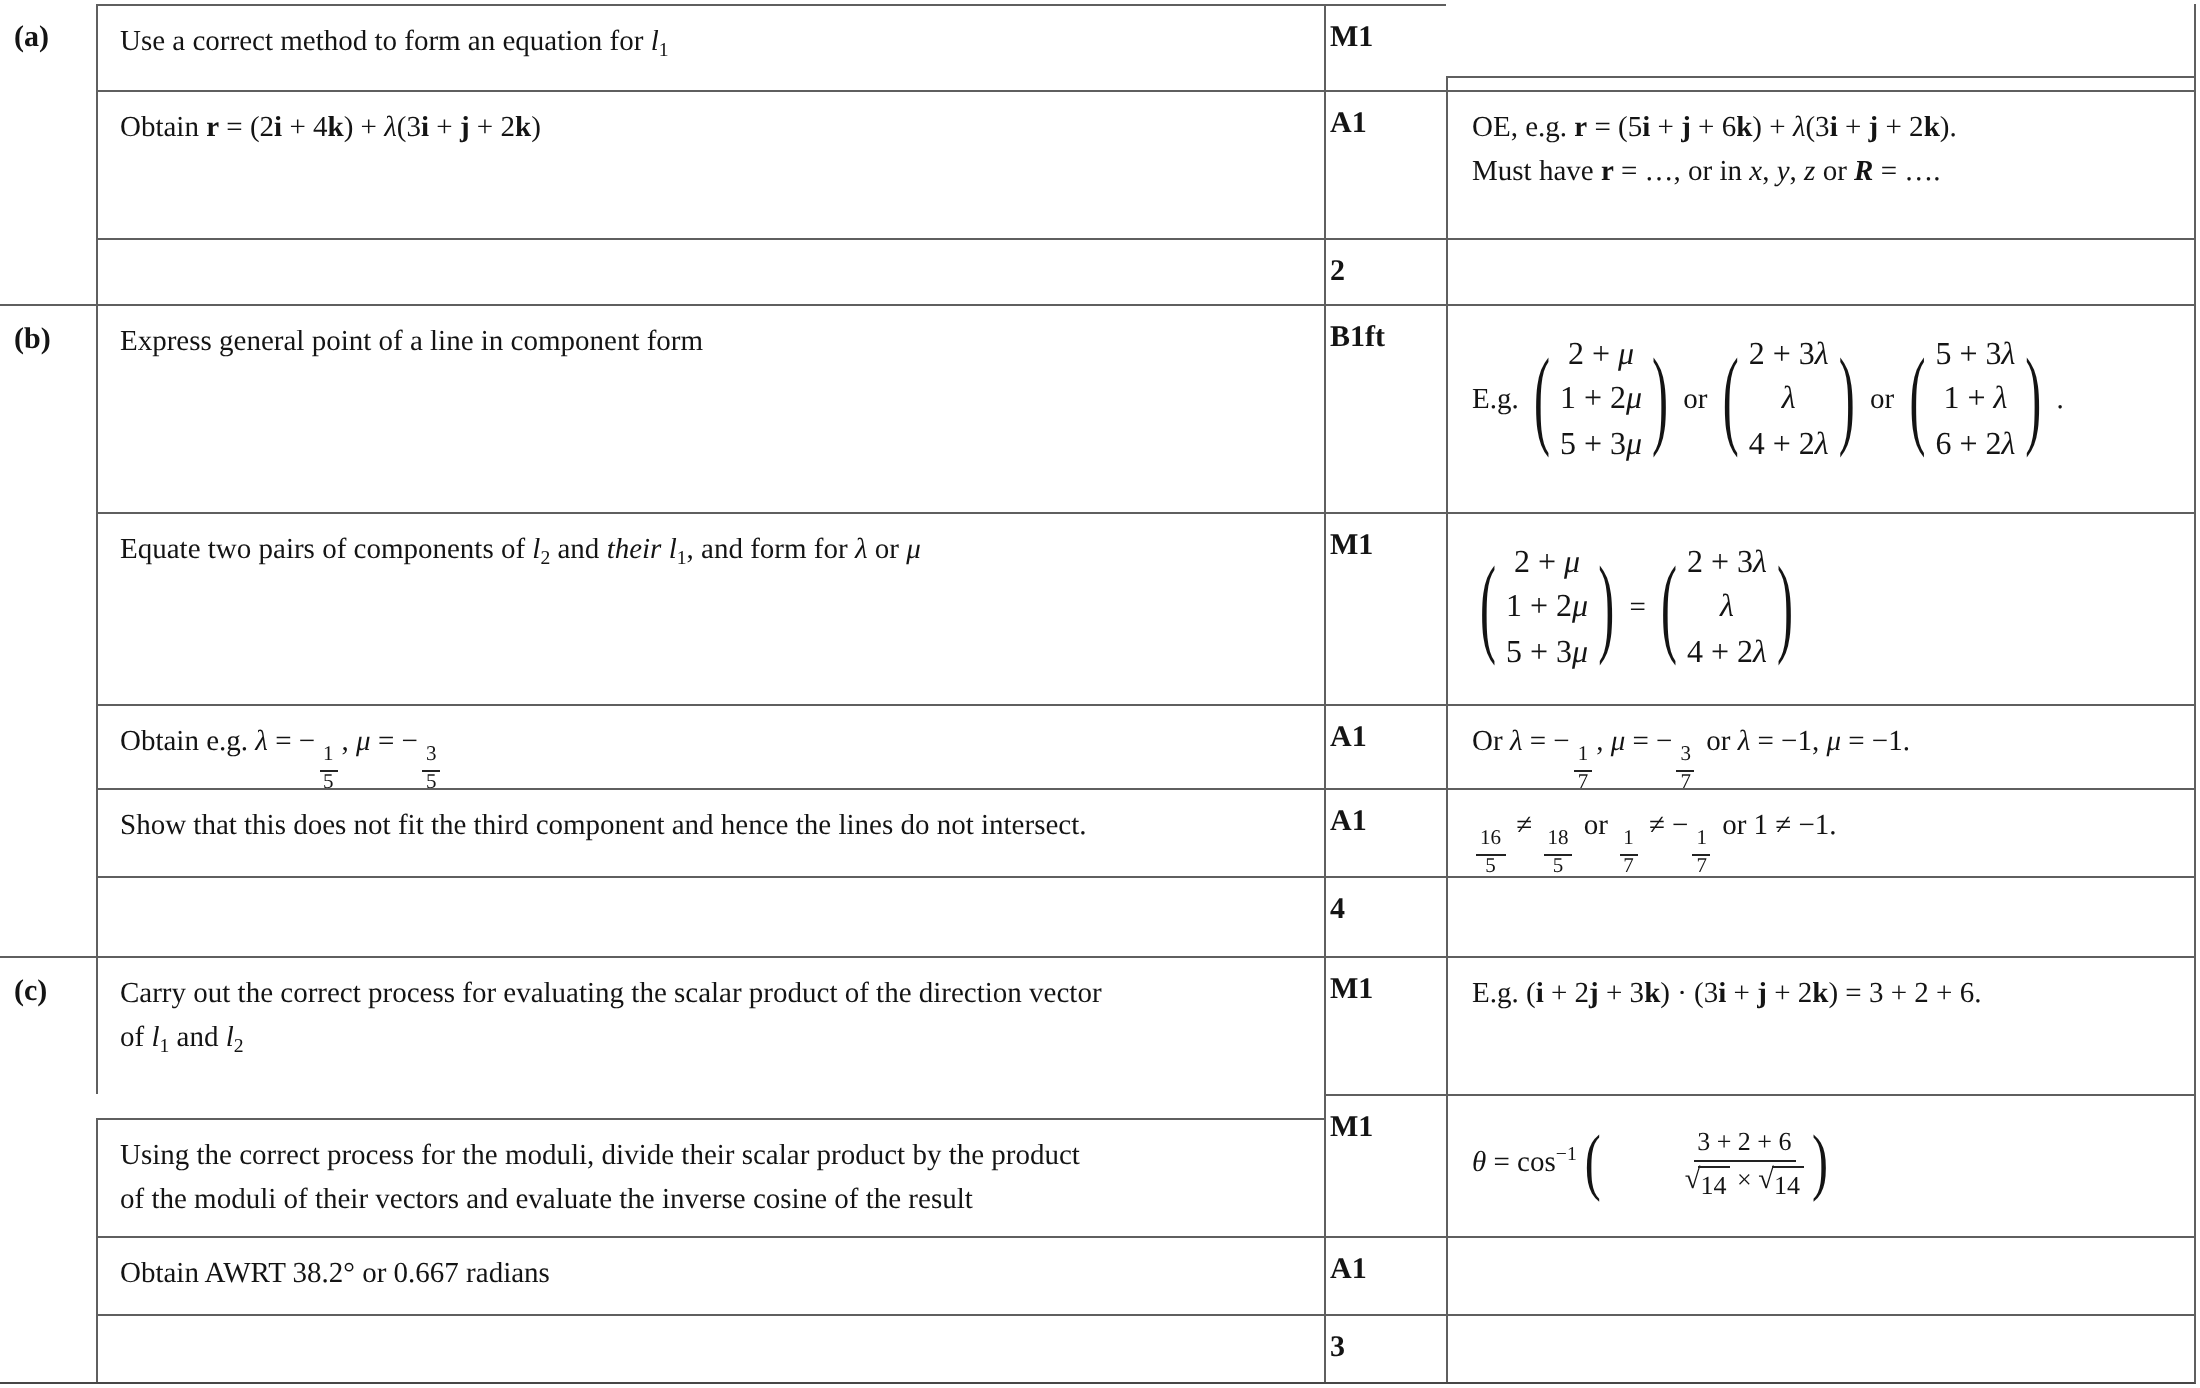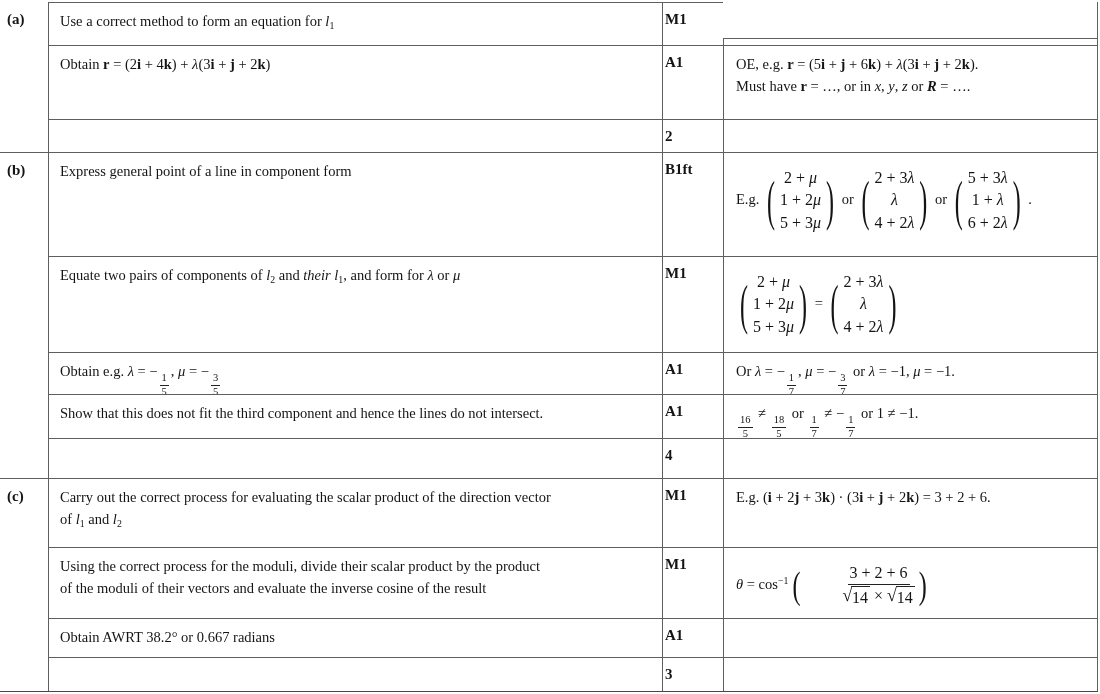--- a/index.html
+++ b/index.html
@@ -22,21 +22,21 @@
   .vc{padding-top:14px;}
   .it{font-style:italic;}
   .bf{font-weight:bold;}
   .bi{font-weight:bold;font-style:italic;}
   .subs{font-size:0.68em;vertical-align:-0.32em;}
   .sups{font-size:0.68em;vertical-align:0.55em;}
   .frac{display:inline-flex;flex-direction:column;align-items:center;vertical-align:-0.5em;
         font-size:10.5px;line-height:1.2;margin:0 2px;}
   .frac .fn{border-bottom:1px solid #222;padding:0 2px;}
   .frac .fd{padding:0 2px;}
-  .frac.big{font-size:16px;vertical-align:middle;line-height:1.4;margin-left:40px;}
+  .frac.big{font-size:13px;vertical-align:middle;line-height:1.4;margin-left:40px;}
   .pgroup{display:inline-flex;align-items:center;vertical-align:middle;margin:0 4px;}
   .paren{display:inline-block;line-height:1;font-weight:400;}
   .p3{font-size:24px;transform:scaleY(2.3);}
   .p2{font-size:24px;transform:scaleY(1.55);}
   .vcol{display:inline-flex;flex-direction:column;align-items:center;margin:0 5px;
         font-size:16px;line-height:1.4;}
   .vrow{white-space:nowrap;}
   .sqrt{display:inline-flex;align-items:flex-start;}
   .rad{line-height:1.05;font-size:1.1em;}
   .rbar{border-top:1px solid #222;padding:0 2px 0 1px;margin-left:-1px;}
@@ -138,21 +138,21 @@
           </span><span> or 1 ≠ −1.</span></div>
         <div class="cell desc-cell rt" style="grid-area: 5 / 2;"></div>
         <div class="cell mark-cell rt" style="grid-area: 5 / 3;"><span>4</span></div>
         <div class="cell comment-cell rt" style="grid-area: 5 / 4;"></div>
       </div>
       <div class="sec sec-2" style="display: grid;">
         <div class="cell label-cell" style="grid-area: 1 / 1 / span 4;"><span>(c)</span></div>
         <div class="cell desc-cell" style="grid-area: 1 / 2;"><span>Carry out the correct process for evaluating the scalar product of the direction vector</span><br><span>of </span><span class="it">l</span><span class="subs">1</span><span> and </span><span class="it">l</span><span class="subs">2</span></div>
         <div class="cell mark-cell" style="grid-area: 1 / 3;"><span>M1</span></div>
         <div class="cell comment-cell" style="grid-area: 1 / 4;"><span>E.g. (</span><span class="bf">i</span><span> + 2</span><span class="bf">j</span><span> + 3</span><span class="bf">k</span><span>) · (3</span><span class="bf">i</span><span> + </span><span class="bf">j</span><span> + 2</span><span class="bf">k</span><span>) = 3 + 2 + 6.</span></div>
-        <div class="cell desc-cell rt" style="grid-area: 2 / 2;"><span>Using the correct process for the moduli, divide their scalar product by the product</span><br><span>of the moduli of their vectors and evaluate the inverse cosine of the result</span></div>
+        <div class="cell desc-cell rt" style="grid-area: 2 / 2; margin-top: 12px;"><span>Using the correct process for the moduli, divide their scalar product by the product</span><br><span>of the moduli of their vectors and evaluate the inverse cosine of the result</span></div>
         <div class="cell mark-cell rt" style="grid-area: 2 / 3;"><span>M1</span></div>
         <div class="cell comment-cell rt vc" style="grid-area: 2 / 4;"><span class="it">θ</span><span> = cos</span><span class="sups">−1</span><span class="pgroup">
             <span class="paren p2">(</span>
             <span><span class="frac big">
                 <span class="fn"><span>3 + 2 + 6</span></span>
                 <span class="fd"><span class="sqrt">
                     <span class="rad">√</span>
                     <span class="rbar">14</span>
                   </span><span> × </span><span class="sqrt">
                     <span class="rad">√</span>

